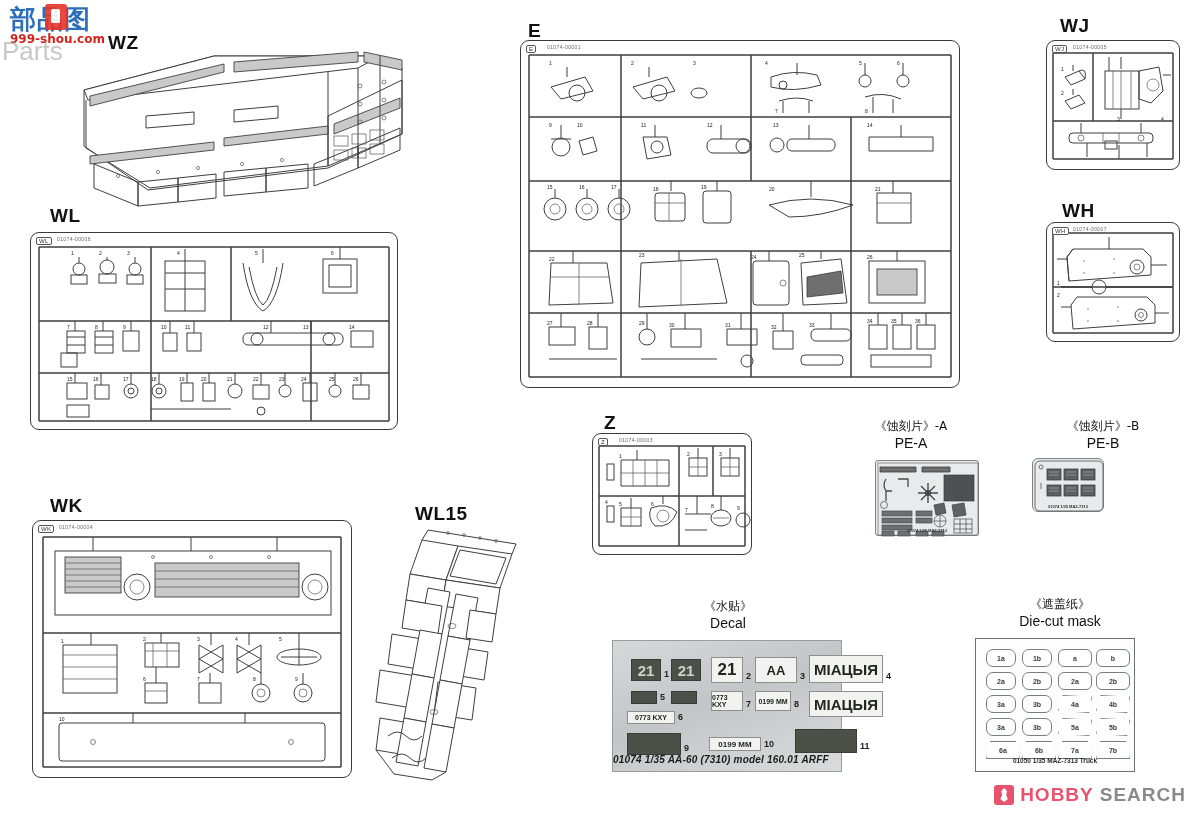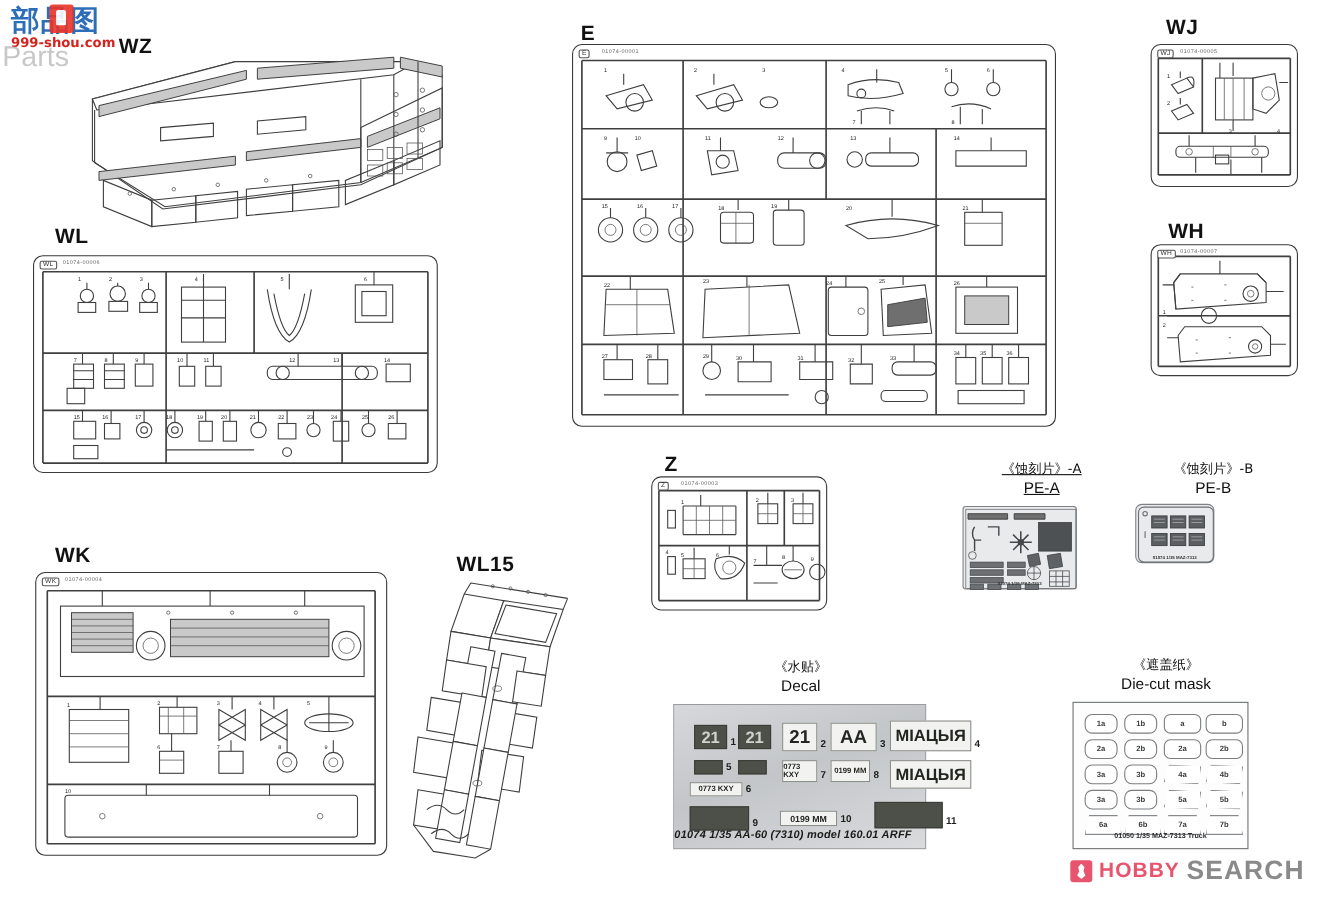--- a/index.html
+++ b/index.html
@@ -48,21 +48,21 @@
   .hs-mark {
     width:20px; height:20px; background:#e8546e; border-radius:3px;
     position:relative;
   }
   .hs-mark::before{
     content:""; position:absolute; left:5px; top:3px; width:10px; height:14px;
     background:#fff;
     clip-path:polygon(50% 0%, 78% 22%, 70% 52%, 88% 78%, 50% 100%, 12% 78%, 30% 52%, 22% 22%);
   }
   .hs-t1 { color:#e8546e; font-size:19px; font-weight:bold; letter-spacing:1px; }
-  .hs-t2 { color:#8a8a8a; font-size:24px; font-weight:bold; letter-spacing:1px; }
+  .hs-t2 { color:#8a8a8a; font-size:19px; font-weight:bold; letter-spacing:1px; }
 
   
   .sprue-title {
     position:absolute;
     font-size:19px; font-weight:bold; color:#111; letter-spacing:.5px;
   }
   .sec-title {
     position:absolute; text-align:center; font-size:13px; color:#111; line-height:1.35;
   }
   .sec-title .cn { font-family:"DejaVu Sans", sans-serif; font-size:12px; display:block; }
@@ -624,21 +624,21 @@
         <path class="lnt" d="M40,86 h2 M40,98 h2 M70,84 h2 M70,98 h2"></path>
         <path d="M14,84 H24 M108,90 H122"></path>
       </g>
       <g class="pnum">
         <text x="10" y="62">1</text>
           <text x="10" y="74">2</text>
       </g>
     </svg>
   </div>
 
-  <div class="sec-title" style="left:874px; top:418px; width:146px;text-decoration:underline;">
+  <div class="sec-title" style="left:838px; top:418px; width:146px;">
     <span class="cn">《蚀刻片》-A</span>
     <span class="en">PE-A</span>
   </div>
   <div class="pe-sheet" style="left:875px; top:460px; width:104px; height:76px;">
     <svg width="104" height="76" viewBox="0 0 104 76">
       <g class="lnt">
         <rect x="2" y="2" width="100" height="72" fill="none" stroke="#6c6f72"></rect>
         <path class="filld" d="M4,6 h36 v5 h-36 Z" fill="#8d9094"></path>
         <path class="filld" d="M46,6 h28 v5 h-28 Z" fill="#8d9094"></path>
         <g stroke="#45484b" stroke-width="1.4" fill="none">
@@ -706,21 +706,21 @@
     <span class="cn">《水贴》</span>
     <span class="en">Decal</span>
   </div>
   <div class="decal-sheet" style="left:612px; top:640px; width:230px; height:132px;">
     <div id="decal-host" style="position:absolute; inset:0;">
         <div class="decal-item d-dark" style="left: 18px; top: 18px; width: 30px; height: 22px; font-size: 15px;">21</div>
         <div class="d-idx" style="left: 51px; top: 28px;">1</div>
         <div class="decal-item d-dark" style="left: 58px; top: 18px; width: 30px; height: 22px; font-size: 15px;">21</div>
         <div class="decal-item d-light" style="left: 98px; top: 16px; width: 32px; height: 26px; font-size: 17px;">21</div>
         <div class="d-idx" style="left: 133px; top: 30px;">2</div>
-        <div class="decal-item d-light" style="left: 142px; top: 16px; width: 42px; height: 26px; font-size: 17px;">AA</div>
+        <div class="decal-item d-light" style="left: 142px; top: 16px; width: 42px; height: 26px; font-size: 13px;">AA</div>
         <div class="d-idx" style="left: 187px; top: 30px;">3</div>
         <div class="decal-item d-light" style="left: 196px; top: 14px; width: 74px; height: 28px; font-size: 15px;">МІАЦЫЯ</div>
         <div class="d-idx" style="left: 273px; top: 30px;">4</div>
         <div class="decal-item d-dark" style="left: 18px; top: 50px; width: 26px; height: 13px; font-size: 6px;"></div>
         <div class="d-idx" style="left: 47px; top: 51px;">5</div>
         <div class="decal-item d-dark" style="left: 58px; top: 50px; width: 26px; height: 13px; font-size: 6px;"></div>
         <div class="decal-item d-light" style="left: 14px; top: 70px; width: 48px; height: 13px; font-size: 7px;">0773 KXY</div>
         <div class="d-idx" style="left: 65px; top: 71px;">6</div>
         <div class="decal-item d-light" style="left: 98px; top: 50px; width: 32px; height: 20px; font-size: 7px;">0773 KXY</div>
         <div class="d-idx" style="left: 133px; top: 58px;">7</div>

